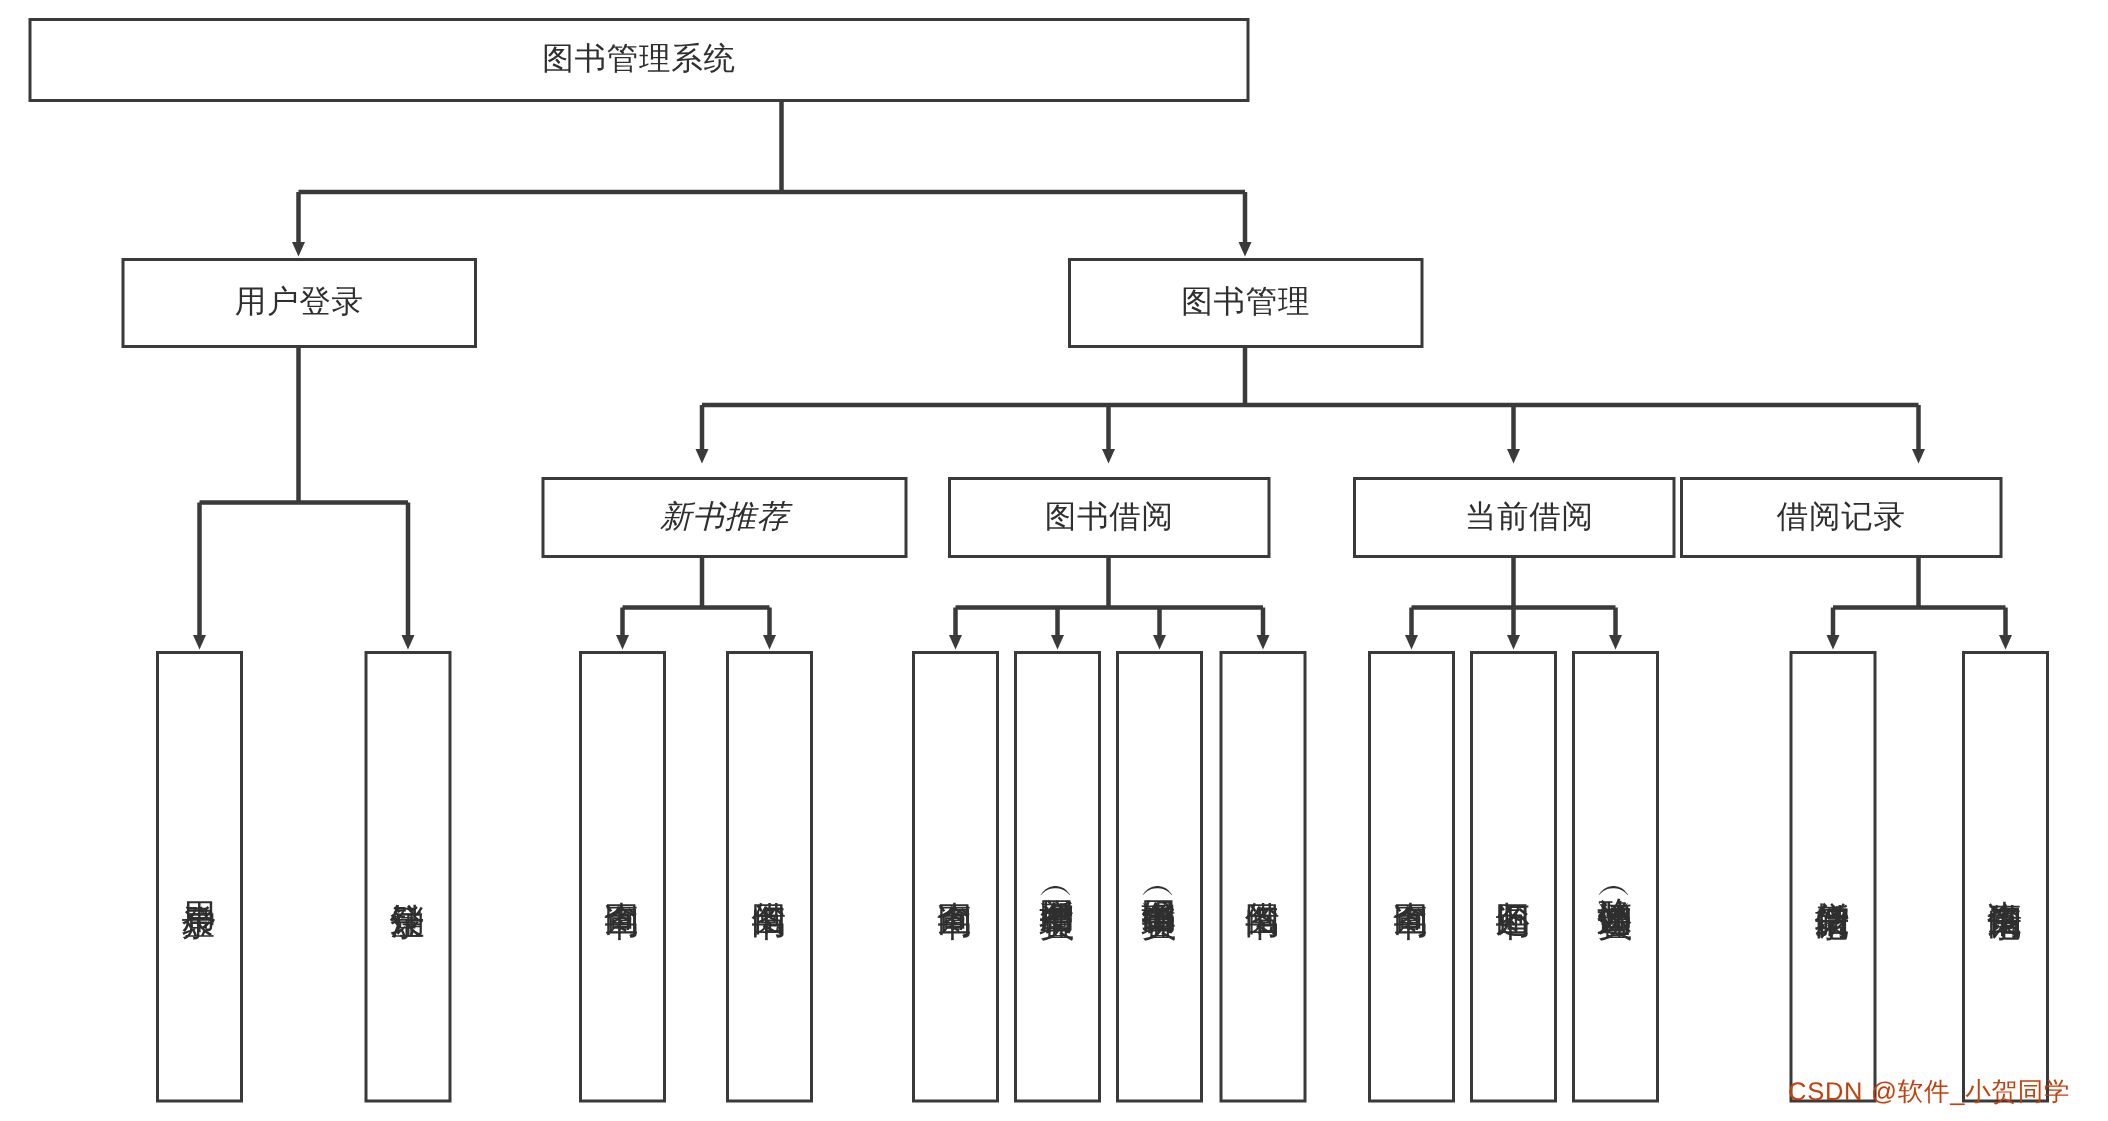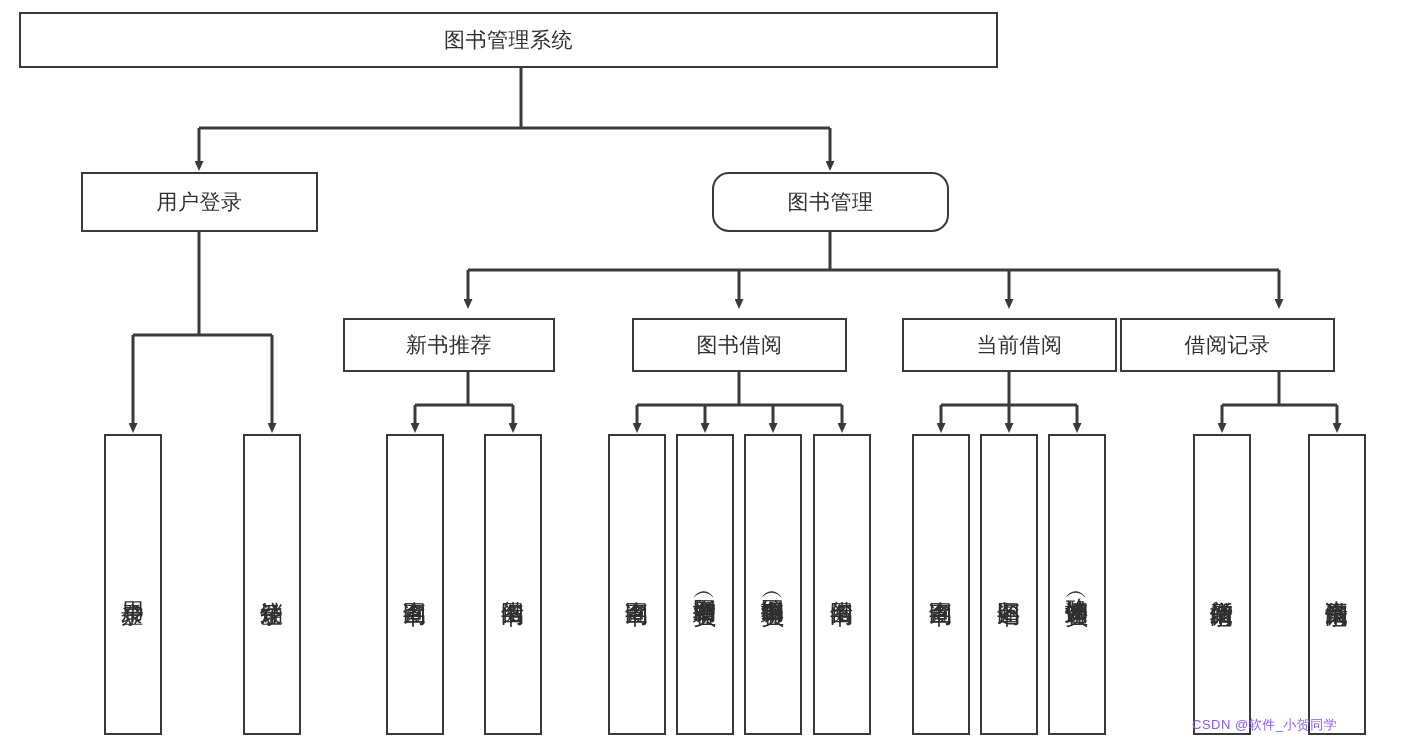--- a/index.html
+++ b/index.html
@@ -53,22 +53,22 @@
     writing-mode: vertical-rl;
     text-orientation: upright;
     font-size: 23px;
     line-height: 1.05;
     letter-spacing: 1px;
     max-height: 270px;
     white-space: nowrap;
   }
   .watermark {
     position: absolute;
-    color: #8b5cf6;
-    font-size: 13px;
+    color: #c2410c;
+    font-size: 17px;
     letter-spacing: 0.5px;
     white-space: nowrap;
     user-select: none;
   }
 </style>
 </head>
 <body>
 
 <div id="canvas">
 
@@ -115,32 +115,32 @@
       <path d="M1009,405 L1009,424" marker-end="url(#arrow)"></path>
       <path d="M1077,405 L1077,424" marker-end="url(#arrow)"></path>
 
       <path d="M1279,372 L1279,405"></path>
       <path d="M1222,405 L1337,405"></path>
       <path d="M1222,405 L1222,424" marker-end="url(#arrow)"></path>
       <path d="M1337,405 L1337,424" marker-end="url(#arrow)"></path>
     </g>
   </svg>
 
-  <div class="node horiz" style="left:19px; top:12px; width:979px; height:56px;">
+  <div class="node horiz" style="left:19px; top:12px; width:814px; height:56px;">
     <span class="label">图书管理系统</span>
   </div>
 
   <div class="node horiz" style="left:81px; top:172px; width:237px; height:60px;">
     <span class="label">用户登录</span>
   </div>
-  <div class="node horiz" style="left:712px; top:172px; width:237px; height:60px;border-radius:17px;">
+  <div class="node horiz" style="left:712px; top:172px; width:237px; height:60px;">
     <span class="label">图书管理</span>
   </div>
 
-  <div class="node horiz" style="left:343px; top:318px; width:212px; height:54px;">
+  <div class="node horiz" style="left:361px; top:318px; width:244px; height:54px;font-style:italic;">
     <span class="label">新书推荐</span>
   </div>
   <div class="node horiz" style="left:632px; top:318px; width:215px; height:54px;justify-content:center;">
     <span class="label">图书借阅</span>
   </div>
   <div class="node horiz" style="left:902px; top:318px; width:215px; height:54px;padding-left:20px;">
     <span class="label">当前借阅</span>
   </div>
   <div class="node horiz" style="left:1120px; top:318px; width:215px; height:54px;">
     <span class="label">借阅记录</span>

